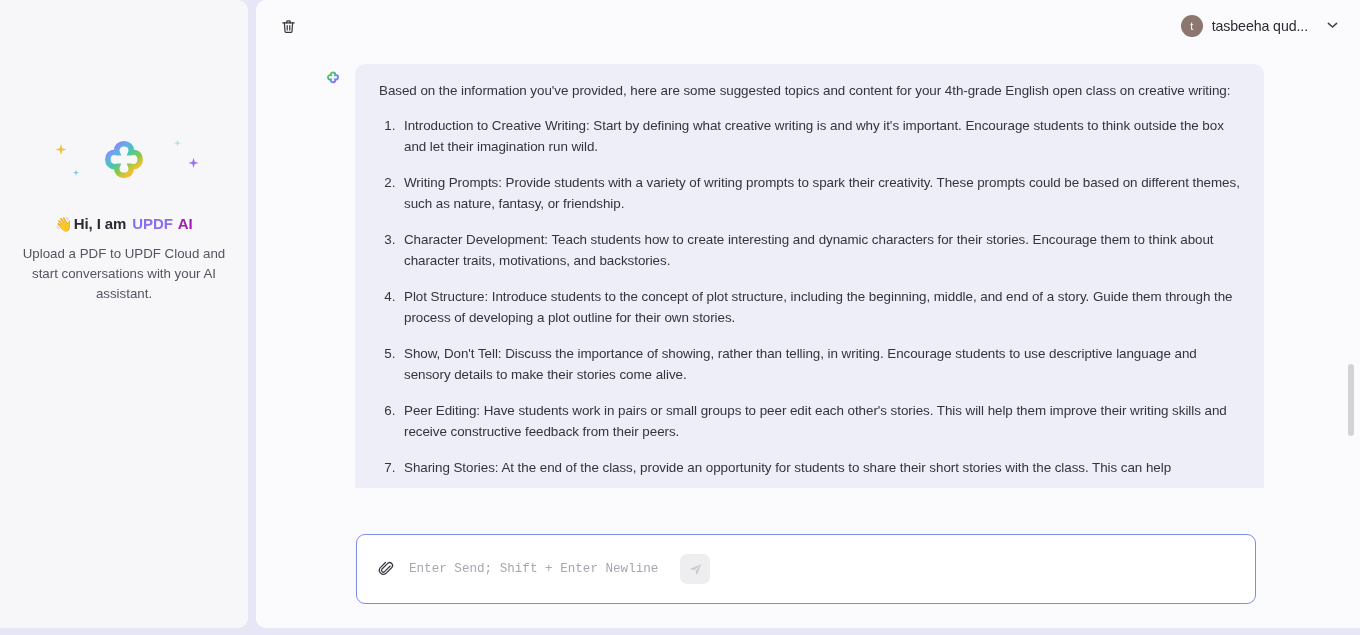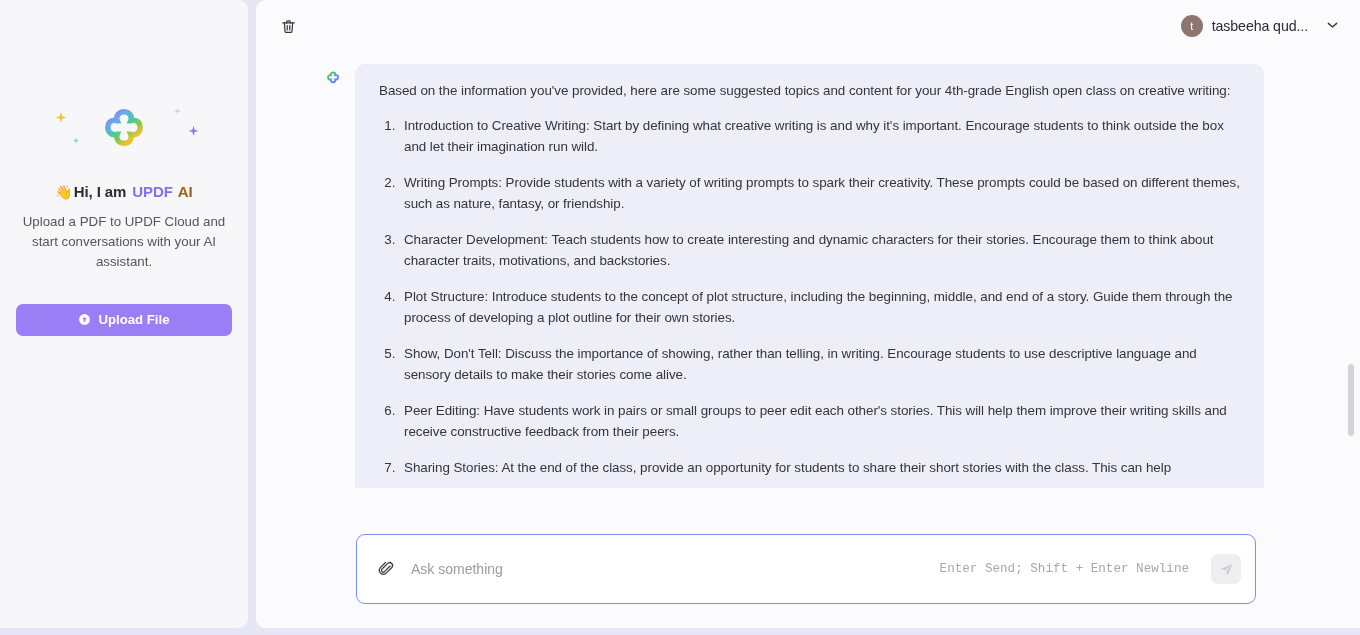--- a/index.html
+++ b/index.html
@@ -87,21 +87,21 @@
     color: #2b2c33;
     font-weight: bold;
     letter-spacing: -0.1px;
     display: flex;
     align-items: baseline;
     justify-content: center;
     white-space: nowrap;
   }
   .greeting .wave { font-size: 14px; margin-right: 1px; }
   .greeting .updf { color: #8b6df0; margin-left: 6px; }
-  .greeting .ai  { color: #a16207; margin-left: 5px; }
+  .greeting .ai  { color: #a21caf; margin-left: 5px; }
 
   .sub-text {
     margin-top: 12px;
     font-size: 13.3px;
     line-height: 20px;
     color: #53555f;
     text-align: center;
     max-width: 216px;
   }
 
@@ -377,27 +377,20 @@
 
       <div class="greeting">
         <span class="wave">👋</span>
         <span>Hi, I am</span>
         <span class="updf">UPDF</span>
         <span class="ai">AI</span>
       </div>
 
       <div class="sub-text">Upload a PDF to UPDF Cloud and start conversations with your AI assistant.</div>
 
-      <button class="upload-btn">
-        <svg width="13" height="13" viewBox="0 0 24 24">
-          <circle cx="12" cy="12" r="10" fill="#ffffff"></circle>
-          <path d="M12 7.2l4.2 4.4h-2.5v4.6h-3.4v-4.6H7.8z" fill="#9a7ef5"></path>
-        </svg>
-        <span>Upload File</span>
-      </button>
 
       <div class="sidebar-spacer"></div>
     </div>
   </aside>
 
   <section class="main">
 
     <div class="main-header">
       <button class="trash-btn">
         <svg width="17" height="17" viewBox="0 0 24 24" fill="none" stroke="#33343d" stroke-width="1.7" stroke-linecap="round" stroke-linejoin="round">
@@ -459,21 +452,20 @@
       <div class="composer">
 
 
         <div class="composer-bottom">
           <button class="clip-btn">
             <svg width="18" height="18" viewBox="0 0 24 24" fill="none" stroke="#3a3b44" stroke-width="1.7" stroke-linecap="round" stroke-linejoin="round">
               <path d="M17.5 8.1l-7.4 7.4a2.4 2.4 0 01-3.4-3.4l7.6-7.6a3.9 3.9 0 015.5 5.5l-7.8 7.8a5.4 5.4 0 01-7.6-7.6l6.9-6.9"></path>
             </svg>
           </button>
 
-          <input class="ask-input" type="text" placeholder="Ask something" style="">
 
           <span class="hint">Enter Send; Shift + Enter Newline</span>
 
           <button class="send-btn">
             <svg width="15" height="15" viewBox="0 0 24 24">
               <path d="M21 3.6L2.8 11.2l6.6 2.1 10-7.8-7.5 9.2 2.3 6.6z" fill="#c9cace"></path>
             </svg>
           </button>
         </div>
 

